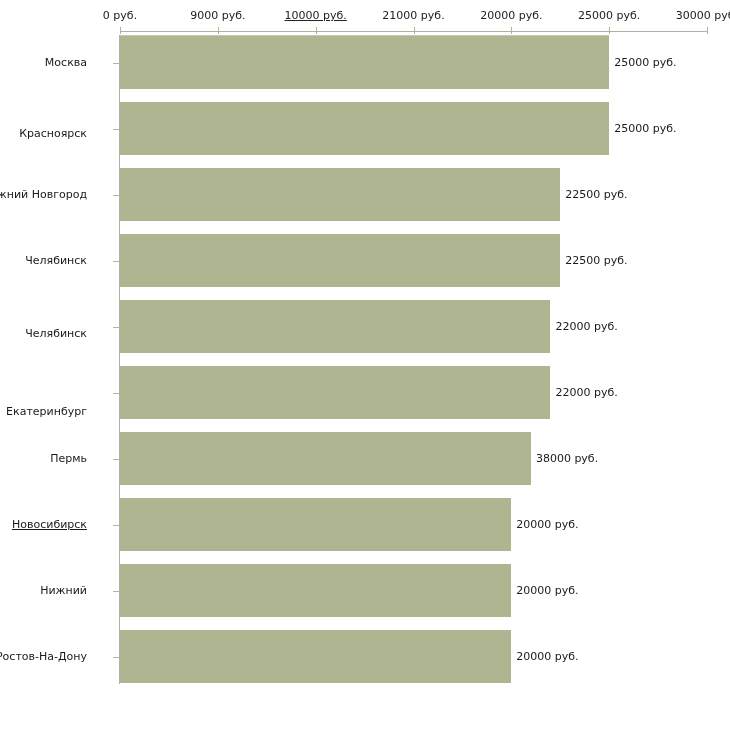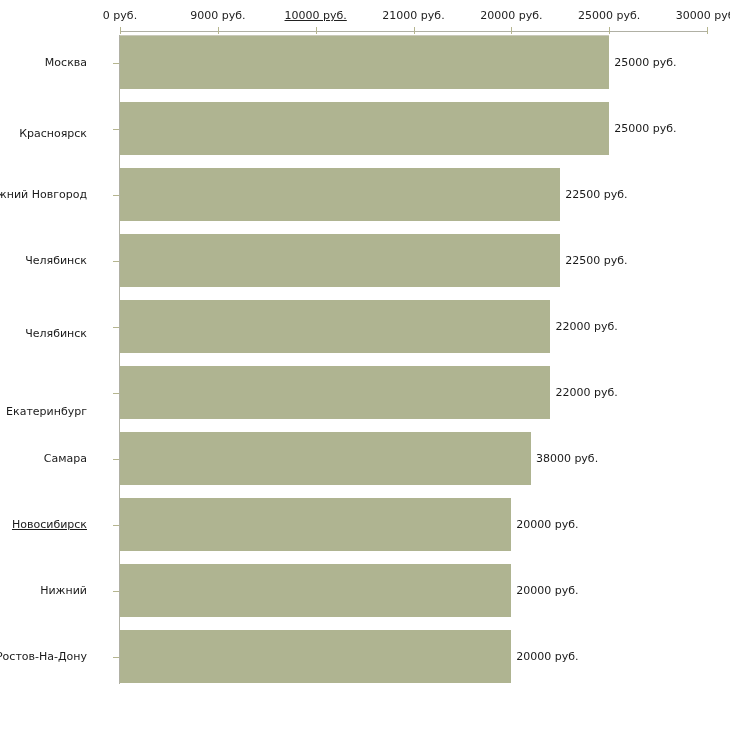--- a/index.html
+++ b/index.html
@@ -154,21 +154,21 @@
       <div class="y-tick-label" style="top: 134px;">Красноярск</div>
       <div class="y-tick-mark" style="top: 129px;"></div>
       <div class="y-tick-label" style="top: 194.5px;">Нижний Новгород</div>
       <div class="y-tick-mark" style="top: 195px;"></div>
       <div class="y-tick-label" style="top: 260.5px;">Челябинск</div>
       <div class="y-tick-mark" style="top: 261px;"></div>
       <div class="y-tick-label" style="top: 334px;">Челябинск</div>
       <div class="y-tick-mark" style="top: 327px;"></div>
       <div class="y-tick-label" style="top: 412px;">Екатеринбург</div>
       <div class="y-tick-mark" style="top: 393px;"></div>
-      <div class="y-tick-label" style="top: 458.5px;">Самара</div>
+      <div class="y-tick-label" style="top: 458.5px;">Пермь</div>
       <div class="y-tick-mark" style="top: 459px;"></div>
       <div class="y-tick-label" style="top: 524.5px; text-decoration: underline;">Новосибирск</div>
       <div class="y-tick-mark" style="top: 525px;"></div>
       <div class="y-tick-label" style="top: 590.5px;">Нижний</div>
       <div class="y-tick-mark" style="top: 591px;"></div>
       <div class="y-tick-label" style="top: 656.5px;">Ростов-На-Дону</div>
       <div class="y-tick-mark" style="top: 657px;"></div>
     </div>
 
 </div>

